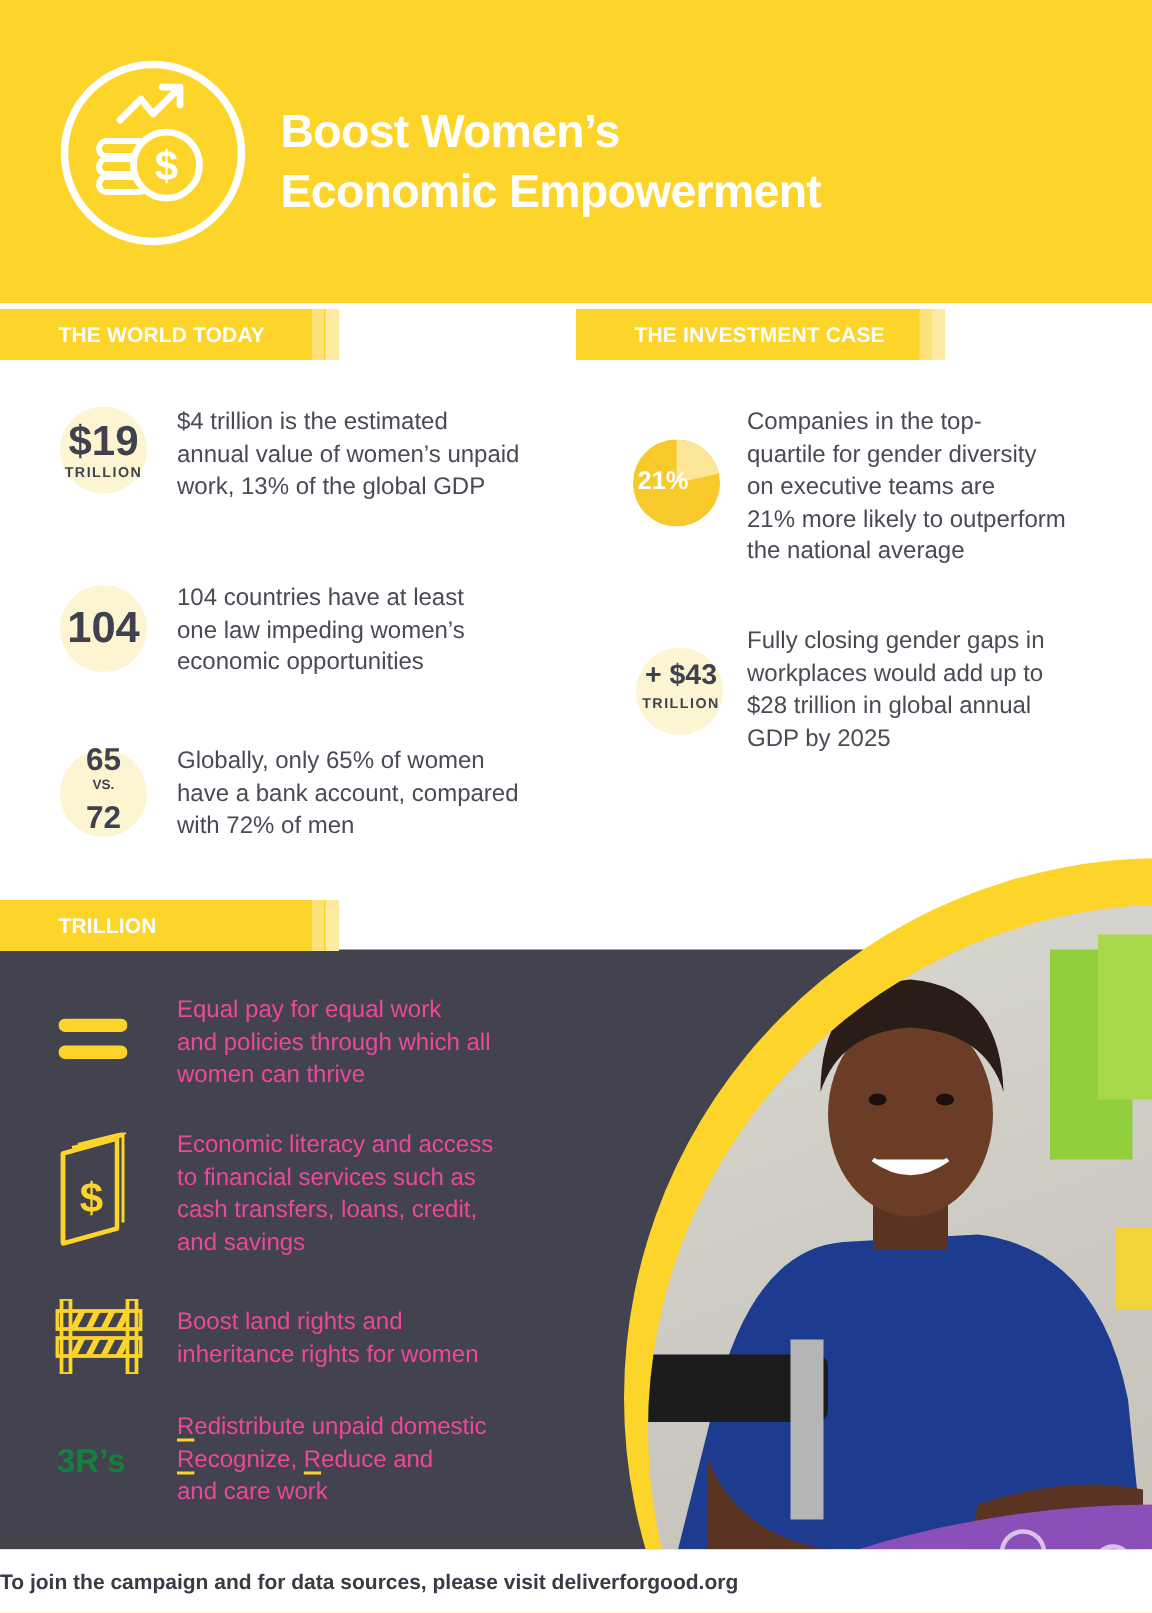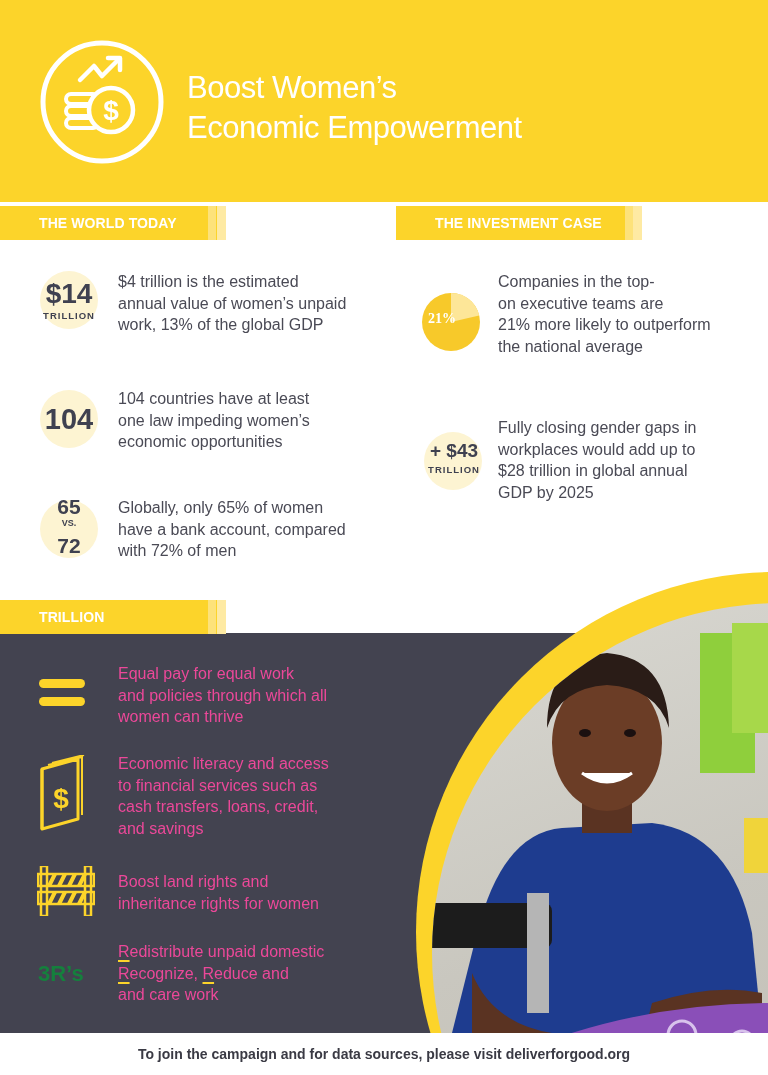--- a/index.html
+++ b/index.html
@@ -1,39 +1,39 @@
 <!DOCTYPE html>
 <html><head>
 <meta charset="utf-8">
 <style>
   * { box-sizing: border-box; margin: 0; padding: 0; }
   html, body { width: 768px; height: 1075px; background: #ffffff; overflow: hidden; }
   body { font-family: "Liberation Sans", "DejaVu Sans", sans-serif; color: #44444f; position: relative; }
 
   .header { position: absolute; left: 0; top: 0; width: 768px; height: 202px; background: #fcd42a; }
   .header-icon { position: absolute; left: 38px; top: 38px; width: 128px; height: 128px; }
-  .header-title { position: absolute; left: 187px; top: 68px; color: #ffffff; font-weight: normal; font-size: 31px; line-height: 40px; letter-spacing: -0.5px; }
+  .header-title { position: absolute; left: 187px; top: 68px; color: #ffffff; font-weight: bold; font-size: 31px; line-height: 40px; letter-spacing: -0.5px; }
   .header-sep { position: absolute; left: 0; top: 202px; width: 768px; height: 4px; background: #ffffff; }
 
   .section-tab { position: absolute; height: 34px; background: #fcd42a; color: #ffffff; font-weight: bold; font-size: 14px; line-height: 34px; padding-left: 39px; letter-spacing: 0.1px; }
   .section-tab .stripe1 { position: absolute; top: 0; width: 8px; height: 100%; background: #fde27a; }
   .section-tab .stripe2 { position: absolute; top: 0; width: 9px; height: 100%; background: #feeaa3; }
   .stat-badge { position: absolute; width: 58px; height: 58px; border-radius: 50%; background: #fdf4d2; }
   .stat-num { position: absolute; font-weight: bold; color: #3f4150; text-align: center; }
   .stat-text { position: absolute; font-size: 16px; line-height: 21.5px; color: #4a4a55; }
 
   .solutions-bg { position: absolute; left: 0; top: 633px; width: 768px; height: 400px; background: #434350; }
   .sol-text { position: absolute; left: 118px; color: #ec4899; font-size: 16px; line-height: 21.5px; }
 
   .photo-ring { position: absolute; left: 416px; top: 572px; width: 720px; height: 720px; border-radius: 50%; background: #fcd42a; }
   .photo-clip { position: absolute; left: 0; top: 0; width: 768px; height: 1033px; overflow: hidden; }
   .photo { position: absolute; left: 432px; top: 603px; width: 700px; height: 700px; border-radius: 50%; overflow: hidden;
            background: linear-gradient(160deg, #d9d8d2 0%, #c9c7bf 40%, #bdb9ae 100%); }
 
-  .footer { position: absolute; left: 0; top: 1033px; width: 768px; height: 42px; background: #ffffff; text-align: center;
+  .footer { position: absolute; left: 0; top: 1033px; width: 768px; height: 42px; background: #ffffff; 
             font-size: 14px; font-weight: bold; line-height: 42px; color: #3a3a44; }
   .footer-border { position: absolute; left: 0; top: 1033px; width: 768px; height: 2px; background: #e8e8e8; }
 
   .u { text-decoration: underline; text-decoration-color: #fcd42a; text-decoration-thickness: 2px; text-underline-offset: 3px; }
 </style>
 </head>
 <body>
 
 <div class="header">
   <svg class="header-icon" viewBox="0 0 128 128">
@@ -51,29 +51,29 @@
     <div>Economic Empowerment</div>
   </div>
 </div>
 <div class="header-sep"></div>
 
 <div class="section-tab" style="left:0; top:206px; width:226px;">
   <span>THE WORLD TODAY</span>
   <span class="stripe1" style="left:208px;"></span>
   <span class="stripe2" style="left:217px;"></span>
 </div>
-<div class="section-tab" style="left:384px; top:206px; width:246px;margin-left:12px;">
+<div class="section-tab" style="left:384px; top:206px; width:246px;">
   <span>THE INVESTMENT CASE</span>
   <span class="stripe1" style="left:229px;"></span>
   <span class="stripe2" style="left:237px;"></span>
 </div>
 
 <div>
   <div class="stat-badge" style="left:40px; top:271px;"></div>
-  <div class="stat-num" style="left:32px; top:279px; width:74px; font-size:28px; line-height:30px;">$14</div>
+  <div class="stat-num" style="left:32px; top:279px; width:74px; font-size:28px; line-height:30px;">$19</div>
   <div class="stat-num" style="left:32px; top:310px; width:74px; font-size:9.5px; letter-spacing:1px;">TRILLION</div>
   <div class="stat-text" style="left:118px; top:271px;">
     <div>$4 trillion is the estimated</div>
     <div>annual value of women’s unpaid</div>
     <div>work, 13% of the global GDP</div>
   </div>
 </div>
 
 <div>
   <div class="stat-badge" style="left:40px; top:390px;"></div>
@@ -95,23 +95,24 @@
     <div>have a bank account, compared</div>
     <div>with 72% of men</div>
   </div>
 </div>
 
 <div>
   <svg style="position:absolute; left:422px; top:293px; width:58px; height:58px;" viewBox="0 0 58 58">
     <circle cx="29" cy="29" r="29" fill="#f7c92a"></circle>
     <path d="M29,29 L29,0 A29,29 0 0,1 57.2,22.6 Z" fill="#fde698"></path>
   </svg>
-  <div class="stat-num" style="left:422px; top:311px; width:40px; font-size:14px; color:#ffffff;font-family:Liberation Serif, serif;">21%</div>
+  <div class="stat-num" style="left:422px; top:311px; width:40px; font-size:17px; color:#ffffff;">21%</div>
   <div class="stat-text" style="left:498px; top:271px;">
     <div>Companies in the top-</div>
+    <div>quartile for gender diversity</div>
     <div>on executive teams are</div>
     <div>21% more likely to outperform</div>
     <div>the national average</div>
   </div>
 </div>
 
 <div>
   <div class="stat-badge" style="left:424px; top:432px;"></div>
   <div class="stat-num" style="left:414px; top:440px; width:80px; font-size:19px; line-height:22px;">+ $43</div>
   <div class="stat-num" style="left:414px; top:464px; width:80px; font-size:9.5px; letter-spacing:1px;">TRILLION</div>

